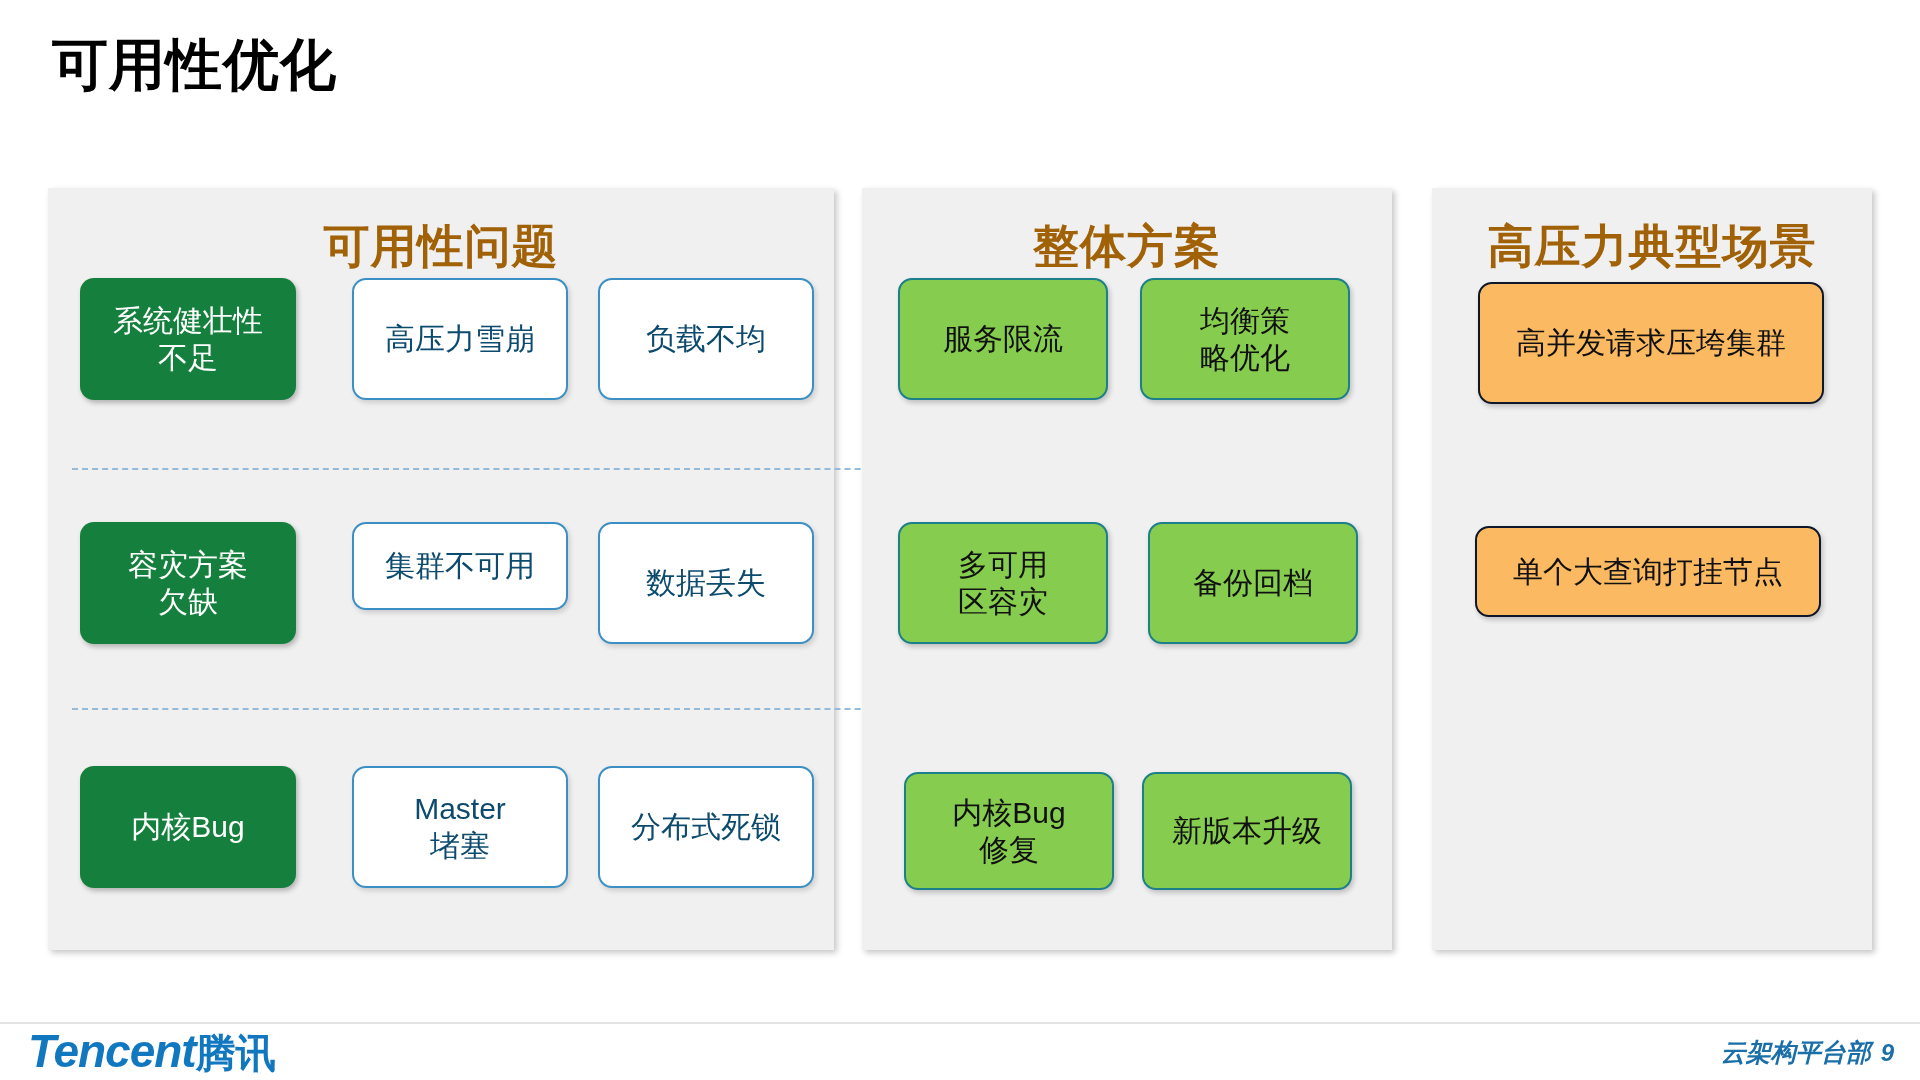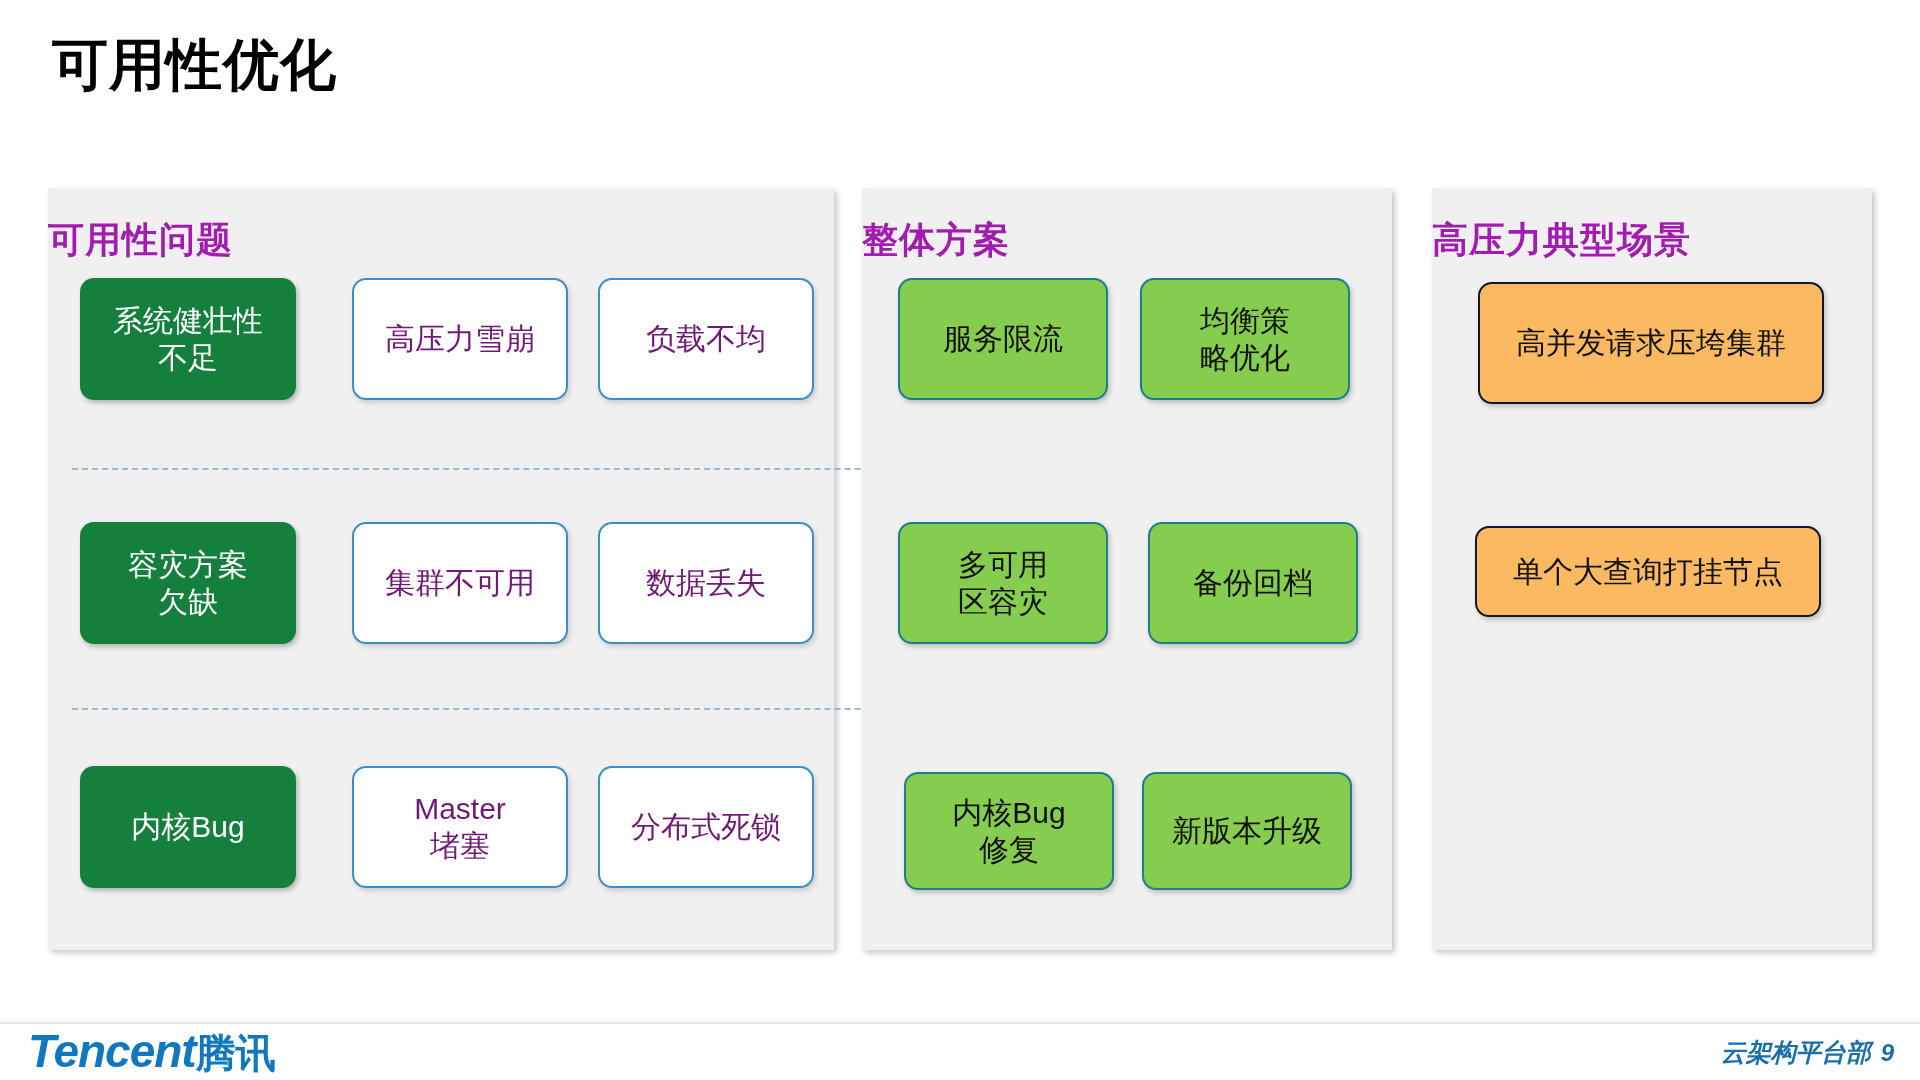--- a/index.html
+++ b/index.html
@@ -37,24 +37,24 @@
   }
   #panel-problems { left: 48px;   top: 188px; width: 786px;  height: 762px; }
   #panel-solution { left: 862px;  top: 188px; width: 530px;  height: 762px; }
   #panel-scenario { left: 1432px; top: 188px; width: 440px;  height: 762px; }
 
   .panel-title {
     position: absolute;
     left: 0;
     right: 0;
     top: 28px;
-    text-align: left;
-    font-size: 36px;
-    font-weight: bold;
-    color: #a21caf;
+    text-align: center;
+    font-size: 46px;
+    font-weight: bold;
+    color: #a16207;
     letter-spacing: 1px;
   }
 
   
   .sep {
     position: absolute;
     height: 0;
     border-top: 2px dashed #8fb8d8;
     opacity: .95;
   }
@@ -77,21 +77,21 @@
 
   .box.blue {
     background: #15803d;
     color: #ffffff;
     font-size: 30px;
     border: none;
     box-shadow: 2px 3px 5px rgba(0,0,0,0.25);
   }
   .box.white {
     background: #ffffff;
-    color: #701a75;
+    color: #0c4a6e;
     font-size: 30px;
     border: 2px solid #3c8fc4;
     box-shadow: 2px 3px 5px rgba(0,0,0,0.14);
   }
   .box.green {
     background: #86cc4e;
     color: #111111;
     font-size: 30px;
     border: 2px solid #1c7f8a;
     box-shadow: 2px 3px 5px rgba(0,0,0,0.20);
@@ -166,21 +166,21 @@
 <div class="sep s1 left"></div>
 <div class="sep s2 left"></div>
 
 <div class="box blue" style="left:80px;  top:278px; width:216px; height:122px;">系统健壮性
 不足</div>
 <div class="box white" style="left:352px; top:278px; width:216px; height:122px;">高压力雪崩</div>
 <div class="box white" style="left:598px; top:278px; width:216px; height:122px;">负载不均</div>
 
 <div class="box blue" style="left:80px;  top:522px; width:216px; height:122px;">容灾方案
 欠缺</div>
-<div class="box white" style="left:352px; top:522px; width:216px; height:122px;">集群不可用</div>
+<div class="box white" style="left:352px; top:522px; width:216px; height:88px;">集群不可用</div>
 <div class="box white" style="left:598px; top:522px; width:216px; height:122px;">数据丢失</div>
 
 <div class="box blue" style="left:80px;  top:766px; width:216px; height:122px;">内核Bug</div>
 <div class="box white" style="left:352px; top:766px; width:216px; height:122px;">Master
 堵塞</div>
 <div class="box white" style="left:598px; top:766px; width:216px; height:122px;text-align:center;">分布式死锁</div>
 
 <div class="panel" id="panel-solution">
   <div class="panel-title">整体方案</div>
 </div>

